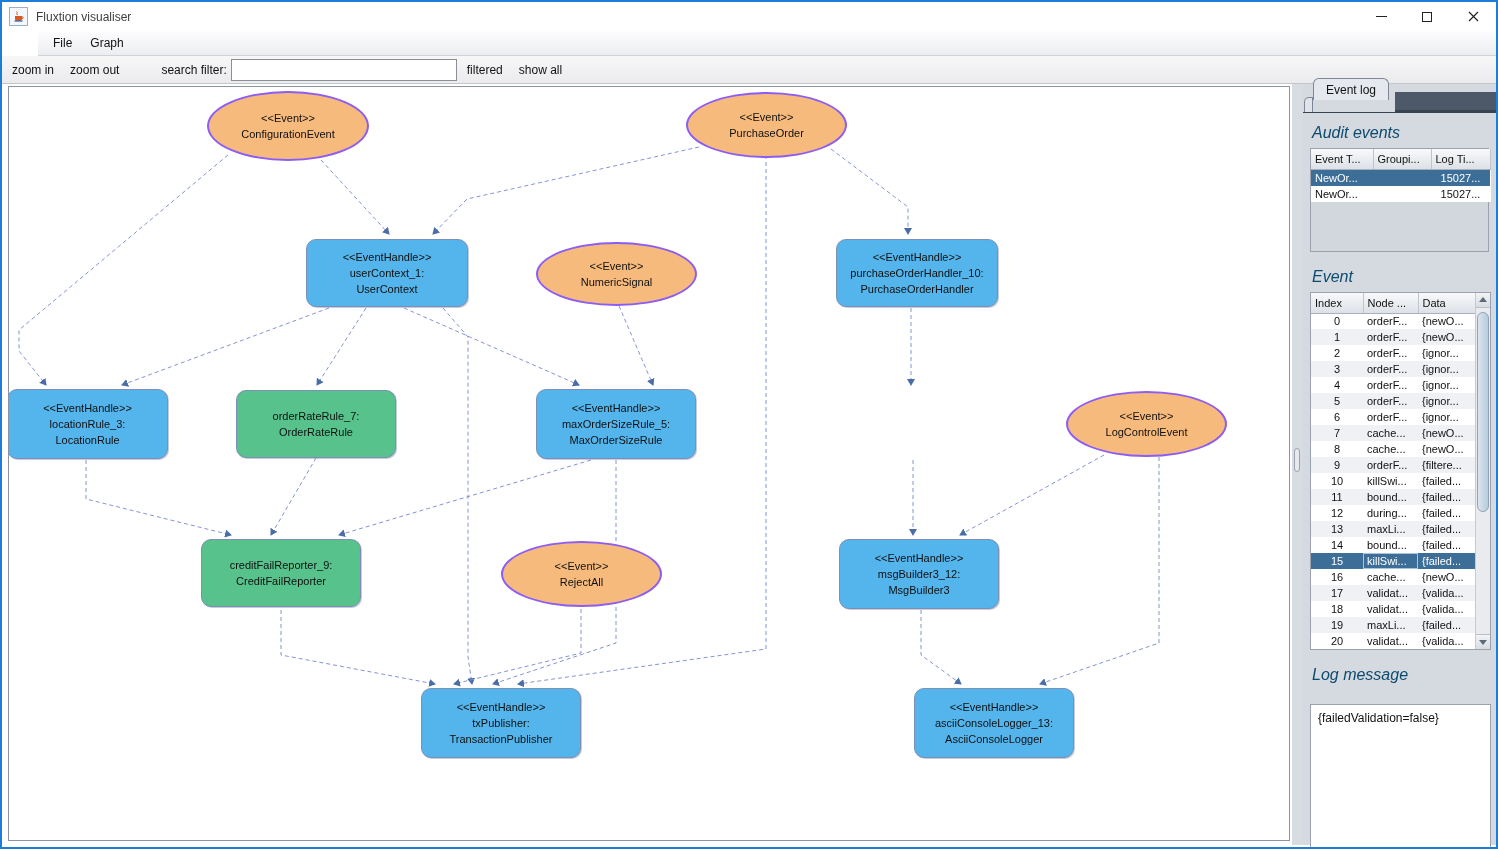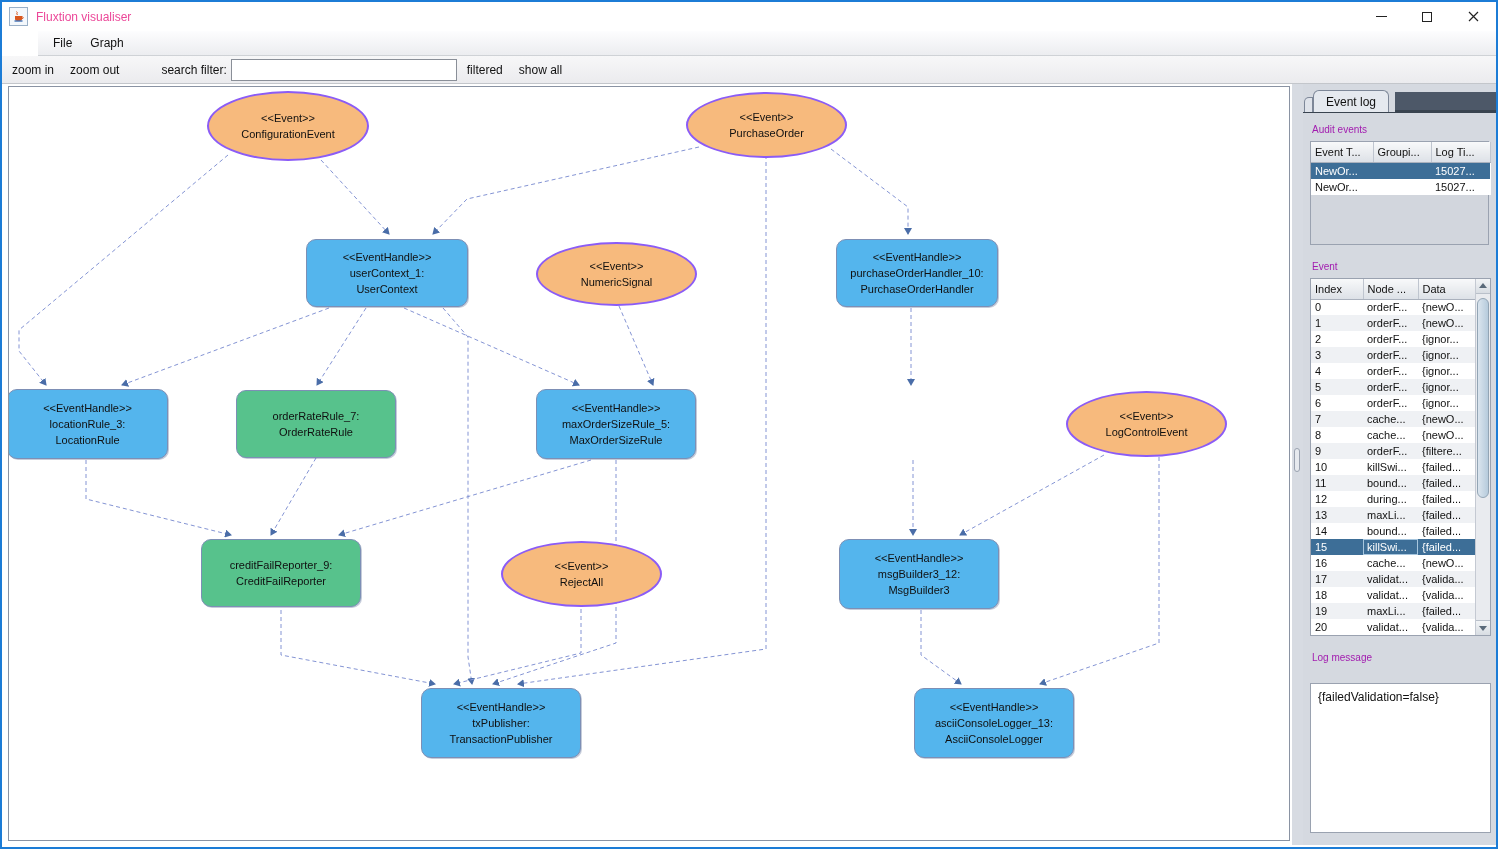--- a/index.html
+++ b/index.html
@@ -2,21 +2,21 @@
 <html><head>
 <meta charset="utf-8">
 <style>
   * { margin:0; padding:0; box-sizing:border-box; }
   html,body { width:1498px; height:849px; font-family:"Liberation Sans", sans-serif; }
   .window { width:1498px; height:849px; border:2px solid #1c7cd6; background:#fff; position:relative; overflow:hidden; }
 
   
   .titlebar { height:29px; background:#fff; display:flex; align-items:center; position:relative; }
   .app-icon { width:19px; height:19px; margin-left:7px; border:1px solid #9ab0c8; background:#f4f8fc; display:flex; align-items:center; justify-content:center; }
-  .titlebar .title { margin-left:8px; font-size:12px; color:#ec4899; }
+  .titlebar .title { margin-left:8px; font-size:12px; color:#404040; }
   .winbtns { position:absolute; right:0; top:0; height:29px; display:flex; }
   .winbtn { width:46px; height:29px; display:flex; align-items:center; justify-content:center; }
   .ic-min { width:11px; height:1px; background:#222; display:block; }
   .ic-max { width:10px; height:10px; border:1px solid #222; display:block; }
 
   
   .menubar { height:25px; background:linear-gradient(#fdfdfe,#ecedf0); border-bottom:1px solid #cfd2d6; display:flex; align-items:center; padding-left:6px;margin-left:36px; }
   .menu-item { font-size:12px; color:#111; padding:3px 9px; }
 
   
@@ -42,34 +42,34 @@
 
   
   .divider { position:absolute; left:1290px; top:0; width:11px; height:761px; background:#d7dbe2; }
   .divider .grip { position:absolute; left:2px; top:364px; width:6px; height:24px; border:1px solid #9aa2b0; border-radius:3px; background:#e6e9ee; }
 
   
   .side { position:absolute; left:1301px; top:0; width:193px; height:761px; background:#d5d9e0; font-size:12px; color:#111; }
   .tabbar { position:relative; height:27px; margin-top:2px; }
   .tabbar .darkstrip { position:absolute; left:92px; right:0; bottom:1px; height:20px; background:#4d5868; border-bottom:2px solid #39434f; }
   .tabbar .stub { position:absolute; left:1px; bottom:1px; width:9px; height:15px; border:1px solid #7d8798; border-bottom:none; border-radius:5px 0 0 0; background:#dfe3ea; }
-  .tab { position:absolute; left:10px; bottom:1px; height:22px; padding:0 12px; background:#e5e9ef; border:1px solid #7d8798; border-bottom:none; border-radius:6px 6px 0 0; display:flex; align-items:center; font-size:12px; }
+  .tab { position:absolute; left:10px; bottom:13px; height:22px; padding:0 12px; background:#e5e9ef; border:1px solid #7d8798; border-bottom:none; border-radius:6px 6px 0 0; display:flex; align-items:center; font-size:12px; }
   .tabbar .baseline { position:absolute; left:0; right:0; bottom:0; height:1px; background:#39434f; }
 
   .side-content { padding:8px 7px 0 7px; }
-  .sec-label { font-size:10px; color:#a21caf; margin:3px 0 6px 2px; }
+  .sec-label { font-size:16px; color:#0c4a6e; margin:3px 0 6px 2px;font-style:italic; }
 
   table.swing { border-collapse:collapse; width:179px; table-layout:fixed; font-size:11px; background:#fff; }
   .tbl-wrap { border:1px solid #9aa2b0; background:#d2d6dd; }
   th.hcell { background:linear-gradient(#f8f9fa,#dde1e7); border-right:1px solid #bfc5cf; border-bottom:1px solid #aab1bd; font-weight:normal; text-align:left; padding:4px 4px; height:18px; font-size:11px; overflow:hidden; white-space:nowrap; }
   td.cell { padding:1px 4px; height:16px; overflow:hidden; white-space:nowrap; border:none; }
   tr.r-even td { background:#fff; }
   tr.r-odd  td { background:#eff1f4; }
   tr.sel td { background:#3d6e97 !important; color:#fff; }
-  td.num { text-align:left; }
+  td.num { text-align:center; }
   td.focus-cell { box-shadow: inset 0 0 0 1px #a7c6de; }
 
   .audit-empty { height:49px; background:#d2d6dd; }
 
   
   .ev-flex { display:flex; border:1px solid #9aa2b0; width:181px; background:#fff; }
   .ev-table-col { width:164px; }
   .sb { width:15px; background:#e9ebef; border-left:1px solid #c4c9d2; display:flex; flex-direction:column; }
   .sb-btn { height:15px; display:flex; align-items:center; justify-content:center; background:linear-gradient(#f2f4f6,#d8dde3); border-bottom:1px solid #b9c0ca; }
   .sb-btn.bottom { border-top:1px solid #b9c0ca; border-bottom:none; margin-top:auto; }

